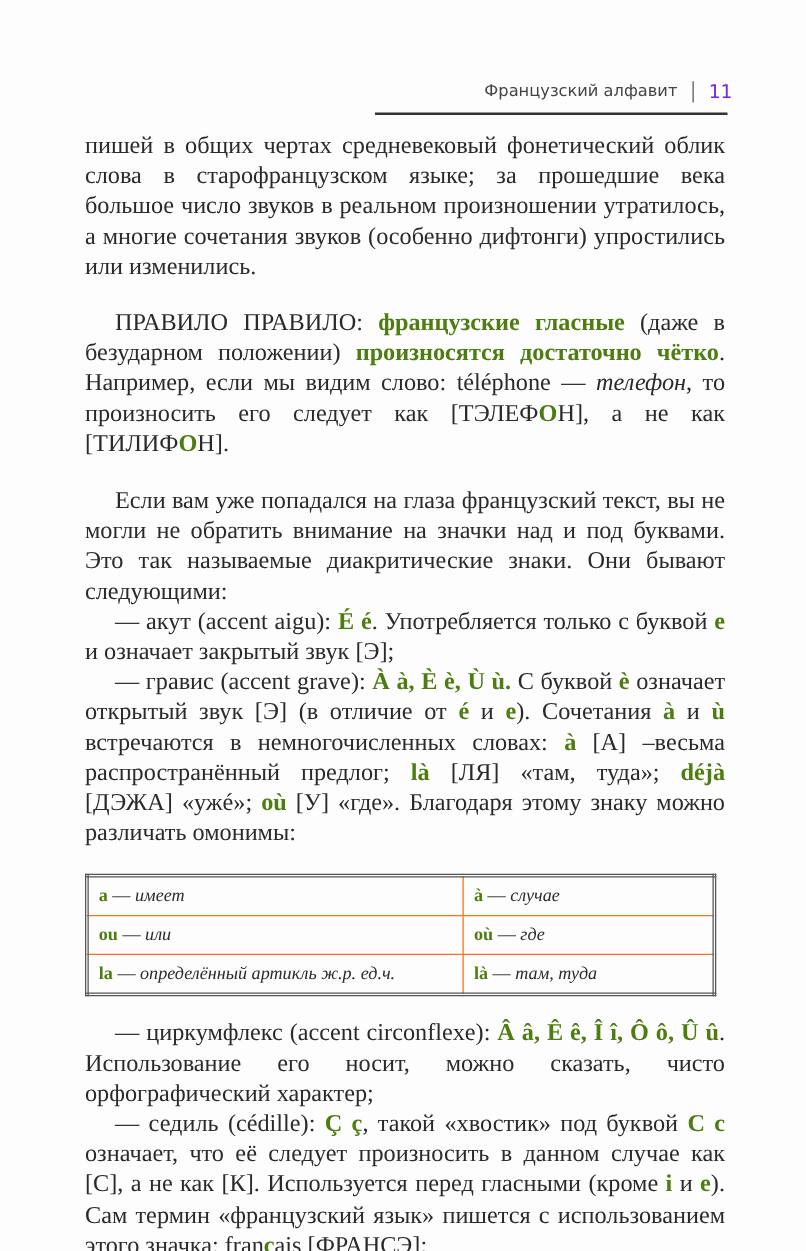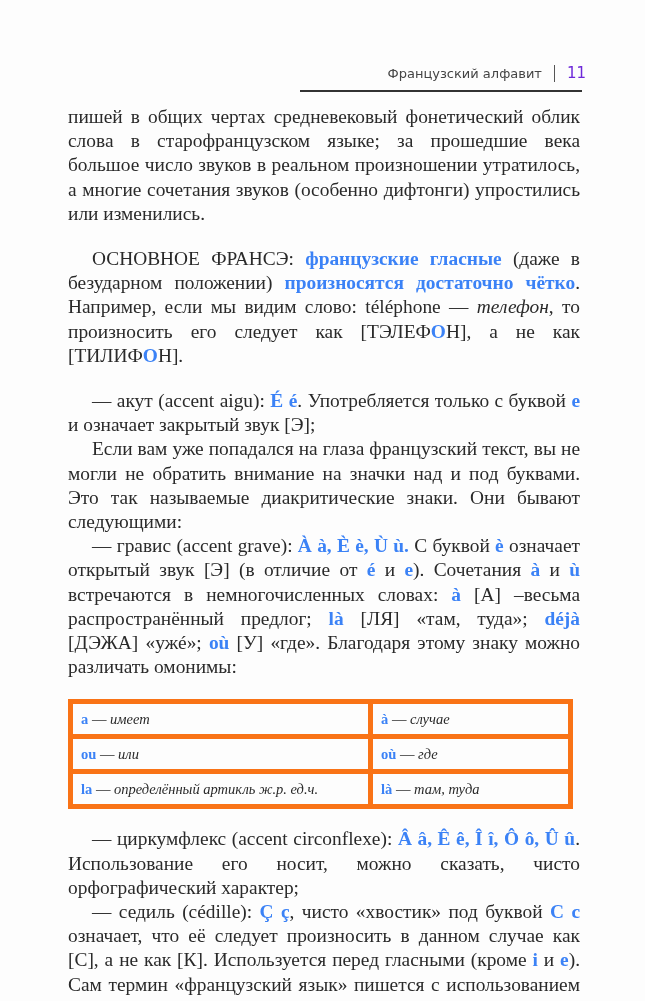--- a/index.html
+++ b/index.html
@@ -13,53 +13,53 @@
   .running-head .pnum { font-size: 15px; color: #6d28d9; }
   .rule { position: absolute; left: 300px; right: 63px; top: 90px; height: 2px; background: #333; }
   .content {
     position: absolute; left: 68px; top: 105px; width: 512px;
     font-family: "Liberation Serif", serif; font-size: 19.4px; line-height: 24.2px;
     text-align: justify; hyphens: manual;
   }
   .content p { margin: 0; }
   .indent { text-indent: 24px; }
   .gap { height: 21px; }
-  b { font-weight: bold; color: #3b82f6; }
+  b { font-weight: bold; color: #4d7c0f; }
   table.hom {
     border-collapse: collapse; width: 505px; margin: 20px 0 18px 0;
     border: 3px double #555; font-size: 14.5px; line-height: 18px;
   }
-  table.hom td { border: 5px solid #f97316; padding: 6px 8px 6px 8px; height: 18px; text-align: left; width: 50%; }
+  table.hom td { border: 1px solid #f97316; padding: 6px 8px 6px 8px; height: 18px; text-align: left; width: 50%; }
   table.hom td:first-child { width: 60%; }
   table.hom td:last-child { width: 40%; }
   i { }
 </style>
 </head>
 <body>
 
 <div class="running-head">
   <span>Французский алфавит</span>
   <span class="sep"></span>
   <span class="pnum">11</span>
 </div>
 <div class="rule"></div>
 
 <div class="content">
 
   <p>пишей в общих чертах средневековый фонетический облик слова в старофранцузском языке; за прошедшие века большое число звуков в реальном произношении утратилось, а многие сочетания звуков (особенно дифтонги) упростились или изменились.</p>
 
   <div class="gap"></div>
 
-  <p class="indent"><span>ОСНОВНОЕ ФРАНСЭ: </span><b>французские гласные</b><span> (даже в безударном положении) </span><b>произносятся достаточно чётко</b><span>. Например, если мы видим слово: téléphone — </span><i>телефон</i><span>, то произносить его следует как [ТЭЛЕФ</span><b>О</b><span>Н], а не как [ТИЛИФ</span><b>О</b><span>Н].</span></p>
+  <p class="indent"><span>ПРАВИЛО ПРАВИЛО: </span><b>французские гласные</b><span> (даже в безударном положении) </span><b>произносятся достаточно чётко</b><span>. Например, если мы видим слово: téléphone — </span><i>телефон</i><span>, то произносить его следует как [ТЭЛЕФ</span><b>О</b><span>Н], а не как [ТИЛИФ</span><b>О</b><span>Н].</span></p>
 
   <div class="gap"></div>
 
+  <p class="indent">Если вам уже попадался на глаза французский текст, вы не могли не обратить внимание на значки над и под буквами. Это так называемые диакритические знаки. Они бывают следующими:</p>
+
   <p class="indent"><span>— акут (accent aigu): </span><b>É é</b><span>. Употребляется только с буквой </span><b>e</b><span> и означает закрытый звук [Э];</span></p>
-
-  <p class="indent">Если вам уже попадался на глаза французский текст, вы не могли не обратить внимание на значки над и под буквами. Это так называемые диакритические знаки. Они бывают следующими:</p>
 
   <p class="indent"><span>— гравис (accent grave): </span><b>À à, È è, Ù ù.</b><span> С буквой </span><b>è</b><span> означает открытый звук [Э] (в отличие от </span><b>é</b><span> и </span><b>e</b><span>). Сочетания </span><b>à</b><span> и </span><b>ù</b><span> встречаются в немногочисленных словах: </span><b>à</b><span> [А] –весьма распространённый предлог; </span><b>là</b><span> [ЛЯ] «там, туда»; </span><b>déjà</b><span> [ДЭЖА] «ужé»; </span><b>où</b><span> [У] «где». Благодаря этому знаку можно различать омонимы:</span></p>
 
   <table class="hom">
     <tbody>
         <tr>
       <td><b>a</b><span> — </span><i>имеет</i></td>
       <td><b>à</b><span> — </span><i>случае</i></td>
     </tr>
     <tr>
@@ -68,15 +68,15 @@
     </tr>
     <tr>
       <td><b>la</b><span> — </span><i>определённый артикль ж.р. ед.ч.</i></td>
       <td><b>là</b><span> — </span><i>там, туда</i></td>
     </tr>
   </tbody>
     </table>
 
   <p class="indent"><span>— циркумфлекс (accent circonflexe): </span><b>Â â, Ê ê, Î î, Ô ô, Û û</b><span>. Использование его носит, можно сказать, чисто орфографический характер;</span></p>
 
-  <p class="indent"><span>— седиль (cédille): </span><b>Ç ç</b><span>, чисто «хвостик» под буквой </span><b>C c</b><span> означает, что её следует произносить в данном случае как [С], а не как [К]. Используется перед гласными (кроме </span><b>i</b><span> и </span><b>e</b><span>). Сам термин «французский язык» пишется с использованием этого значка: fran</span><b>ç</b><span>ais [ФРАНСЭ];</span></p>
+  <p class="indent"><span>— седиль (cédille): </span><b>Ç ç</b><span>, такой «хвостик» под буквой </span><b>C c</b><span> означает, что её следует произносить в данном случае как [С], а не как [К]. Используется перед гласными (кроме </span><b>i</b><span> и </span><b>e</b><span>). Сам термин «французский язык» пишется с использованием этого значка: fran</span><b>ç</b><span>ais [ФРАНСЭ];</span></p>
 
 </div>
 
 </body></html>

